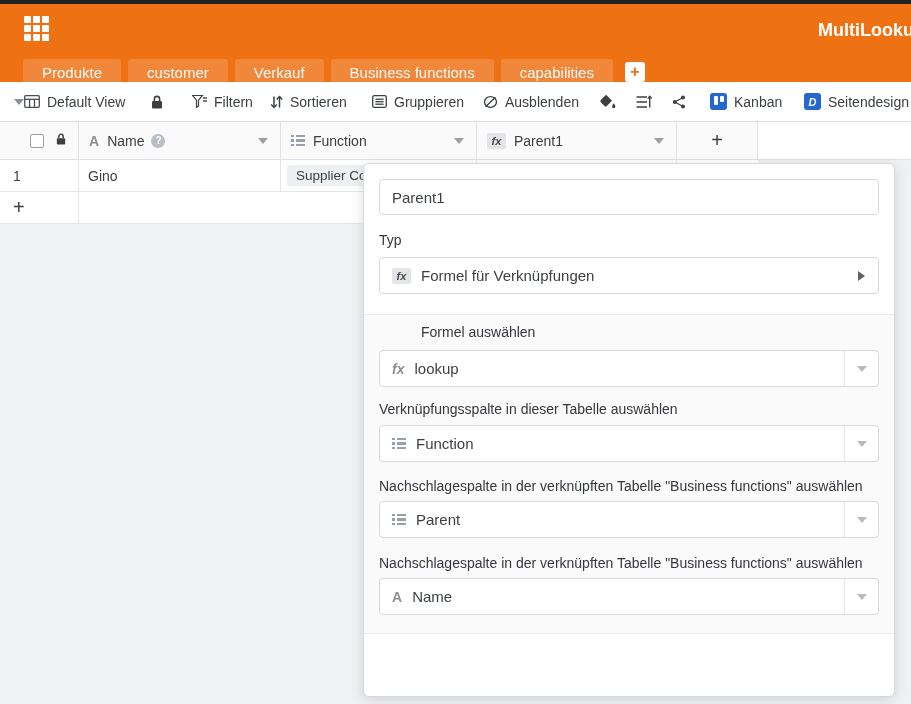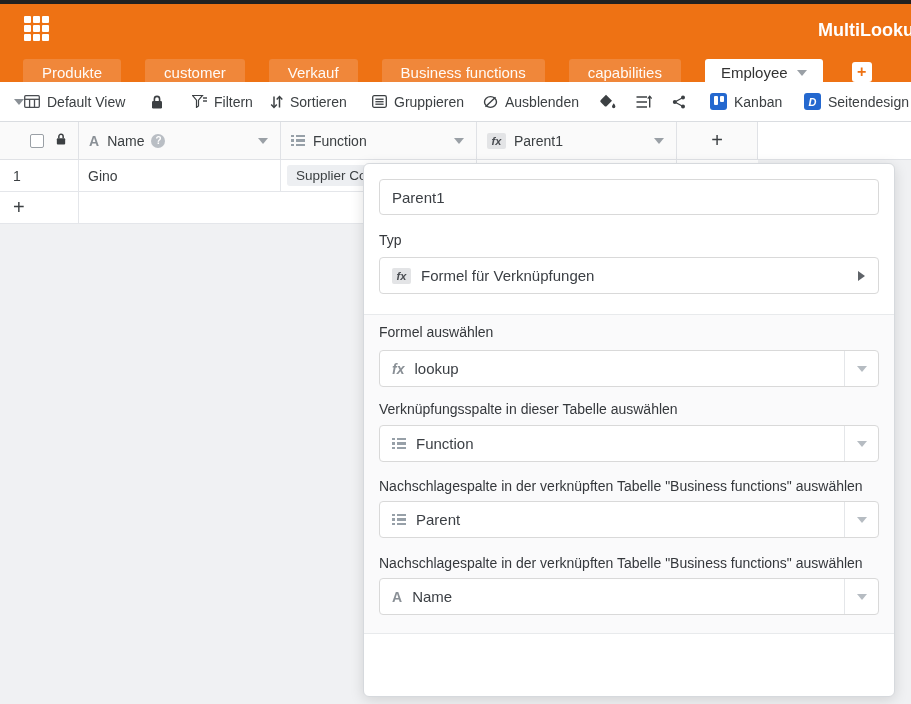--- a/index.html
+++ b/index.html
@@ -7,21 +7,21 @@
   .screen { position:relative; width:911px; height:704px; overflow:hidden; background:#f0f1f3; }
 
   
   .top-strip { position:absolute; left:0; top:0; width:911px; height:4px; background:#212121; }
   .appbar { position:absolute; left:0; top:4px; width:911px; height:78px; background:#ee7214; }
   .grid-icon { position:absolute; left:24px; top:12px; width:25px; height:25px;
                display:grid; grid-template-columns:repeat(3,7px); grid-template-rows:repeat(3,7px); gap:2px; }
   .grid-icon span { background:#fff; border-radius:1px; }
   .app-title { position:absolute; left:818px; top:16px; color:#fff; font-size:18px; font-weight:bold; white-space:nowrap; }
 
-  .tabbar { position:absolute; left:23px; top:55px; height:27px; display:flex; align-items:flex-end; gap:24px; }
+  .tabbar { position:absolute; left:23px; top:55px; height:27px; display:flex; align-items:flex-end; gap:7px; }
   .tab { height:27px; padding:0 19px; display:flex; align-items:center; background:#f0873a;
          color:rgba(255,255,255,.96); font-size:15px; border-radius:3px 3px 0 0; cursor:default; white-space:nowrap; }
   .tab.active { background:#fff; color:#333; gap:9px; padding:0 16px; }
   .tab-caret { width:0; height:0; border-left:5px solid transparent; border-right:5px solid transparent; border-top:6px solid #9aa0a6; }
   .add-tab { width:20px; height:20px; margin-left:5px; margin-bottom:4px; background:#fff; border-radius:3px;
              display:flex; align-items:center; justify-content:center; color:#ee7214; font-size:16px; font-weight:bold; line-height:1; }
 
   
   .toolbar { position:absolute; left:0; top:82px; width:911px; height:40px; background:#fff; border-bottom:1px solid #dadde1; }
   .tb { position:absolute; top:0; height:39px; display:flex; align-items:center; gap:7px; color:#3c4043; font-size:14px; white-space:nowrap; }
@@ -71,21 +71,21 @@
            border:1px solid #d6d9dd; border-radius:6px; box-shadow:0 3px 14px rgba(0,0,0,.13); z-index:10; }
   .name-input { position:absolute; left:15px; top:15px; width:500px; height:36px; border:1px solid #d9d9d9; border-radius:4px;
                 padding:0 12px; font-size:15px; color:#3b3f44; font-family:"Liberation Sans", sans-serif; outline:none; }
   .plabel { position:absolute; left:15px; font-size:14px; color:#35383c;text-align:center; }
   .lbl-typ { top:68px; }
   .sel { position:absolute; left:15px; width:500px; height:37px; background:#fff; border:1px solid #d9d9d9; border-radius:4px;
          display:flex; align-items:center; gap:10px; padding-left:12px; font-size:15px; color:#3b3f44; }
   .sel-type { top:93px; }
   .r-caret { position:absolute; right:13px; width:0; height:0; border-top:5px solid transparent; border-bottom:5px solid transparent; border-left:7px solid #5f6368; }
   .sect { position:absolute; left:0; top:150px; width:530px; height:320px; background:#fafafb; border-top:1px solid #e8eaec; border-bottom:1px solid #e8eaec; }
-  .lbl-formel { top:160px; } .lbl-link { top:237px; } .lbl-look1 { top:314px; } .lbl-look2 { top:391px; }
+  .lbl-formel { top:160px;margin-left:42px; } .lbl-link { top:237px; } .lbl-look1 { top:314px; } .lbl-look2 { top:391px; }
   .sel-formel { top:186px; } .sel-link { top:261px; } .sel-look1 { top:337px; } .sel-look2 { top:414px; }
   .dd { position:absolute; right:0; top:0; bottom:0; width:34px; border-left:1px solid #e4e6e9; display:flex; align-items:center; justify-content:center; }
   .dd i { width:0; height:0; border-left:5px solid transparent; border-right:5px solid transparent; border-top:6px solid #b6bcc2; }
   .fx-plain { font-size:14px; font-style:italic; font-weight:bold; color:#8a9096; }
   .footer { position:absolute; left:0; bottom:0; width:530px; height:63px; background:#fff; border-radius:0 0 6px 6px; }
   .btn { position:absolute; top:14px; height:37px; border-radius:4px; font-size:14px; display:flex; align-items:center; justify-content:center; cursor:default; }
   .btn-cancel { right:131px; width:95px; background:#fff; border:1px solid #d5d8db; color:#35383c; }
   .btn-submit { right:15px; width:87px; background:#ef7109; border:1px solid #ef7109; color:#fff; }
 </style>
 </head>
@@ -117,24 +117,20 @@
         </div>
       <div class="tab">
           <span>Verkauf</span>
         </div>
       <div class="tab">
           <span>Business functions</span>
         </div>
       <div class="tab">
           <span>capabilities</span>
         </div>
-      <div class="tab active">
-        <span>Employee</span>
-        <span class="tab-caret"></span>
-      </div>
       <div class="add-tab">+</div>
     </div>
   </div>
 
   <div class="toolbar">
     <div class="tb" style="left:14px">
         <span class="caret-down"></span>
       </div>
     <div class="tb" style="left:24px">
       <svg width="16" height="13" viewBox="0 0 16 13">

